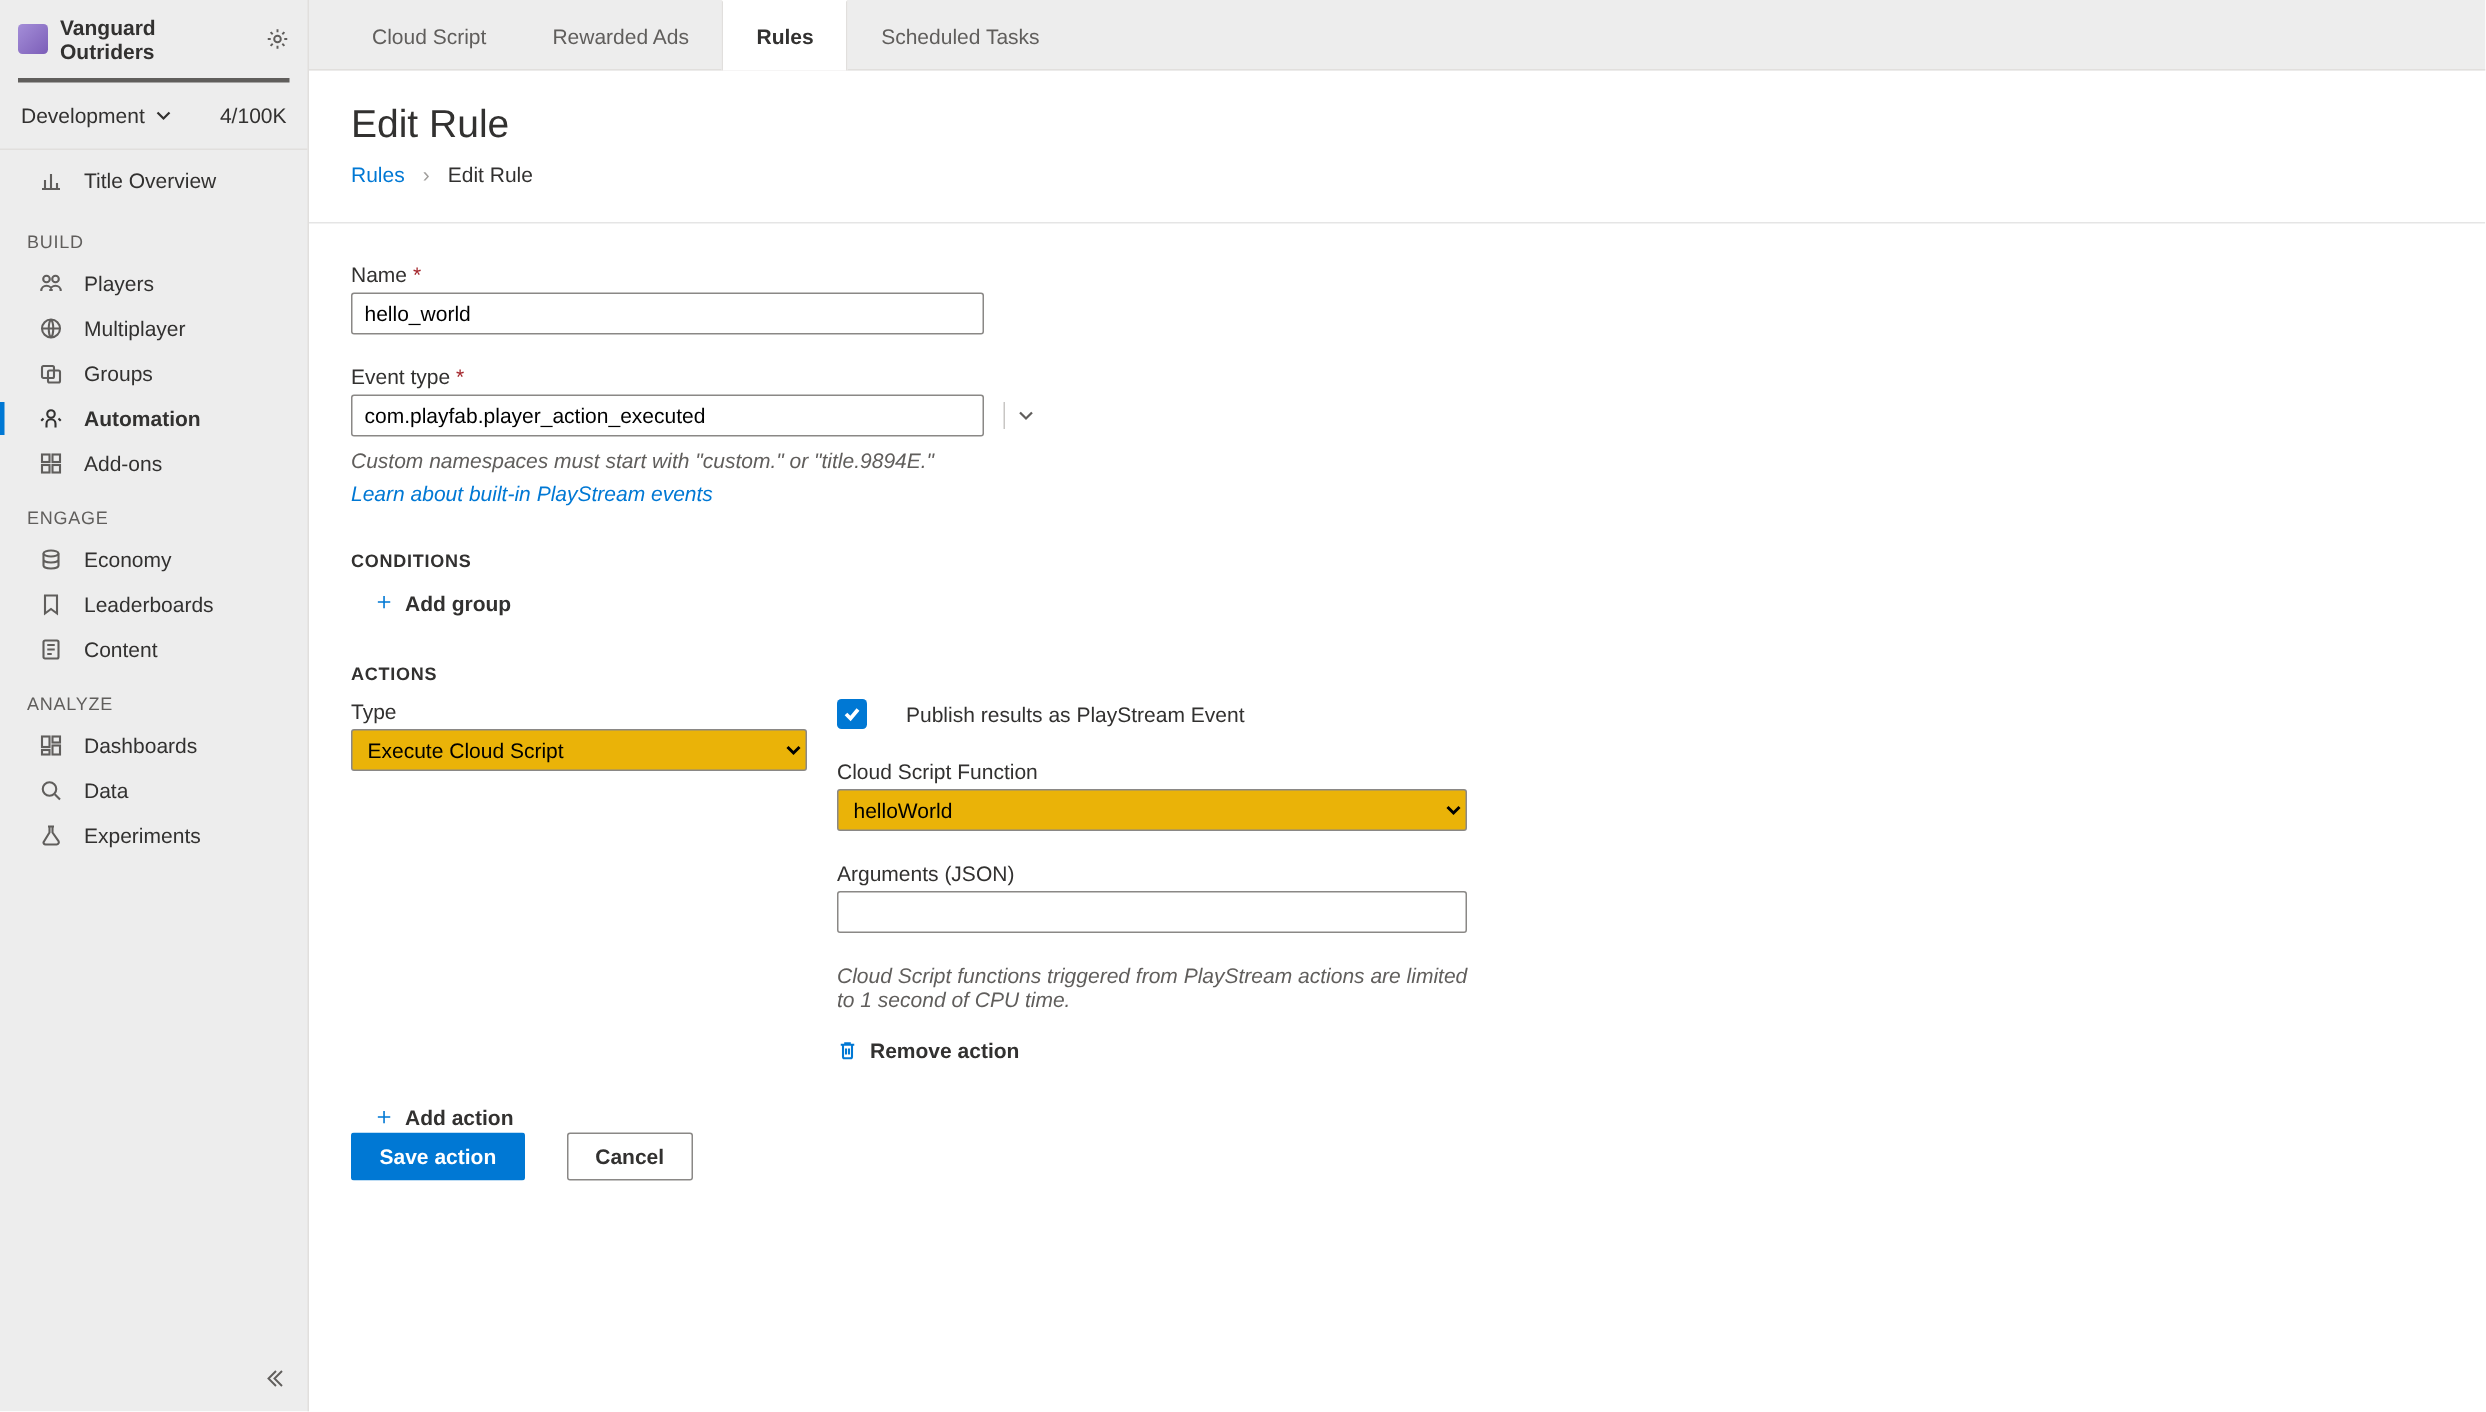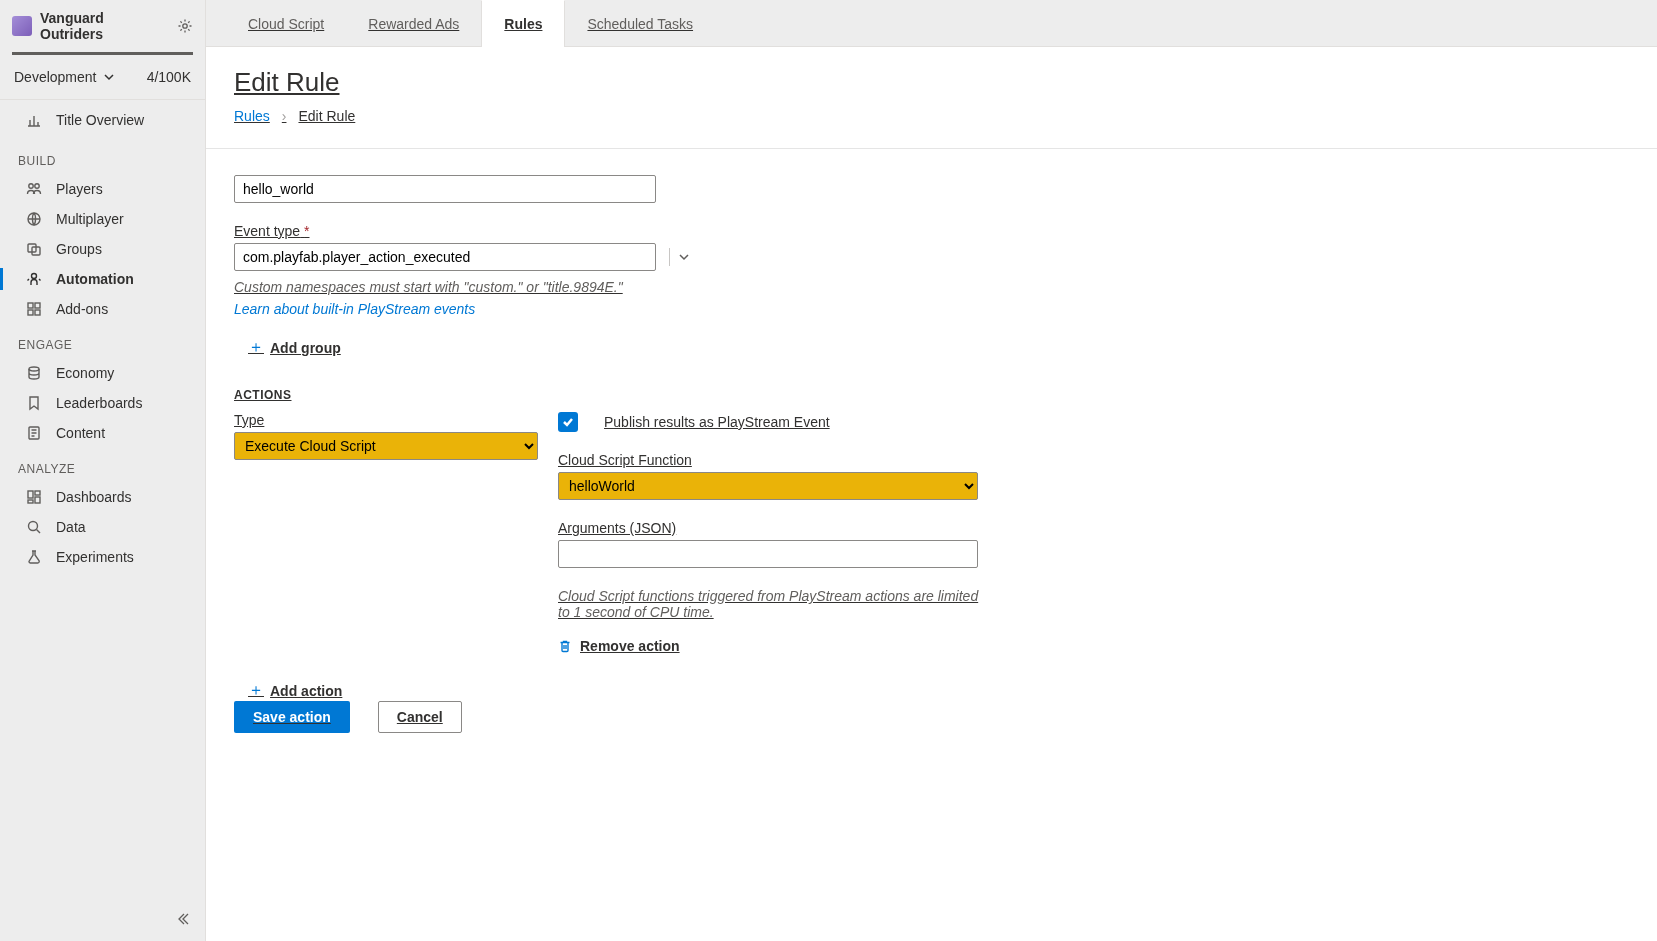--- a/index.html
+++ b/index.html
@@ -93,21 +93,21 @@
   .nav-icon { width:16px; height:16px; flex-shrink:0; stroke:#605e5c; fill:none; stroke-width:1.4;}
   .nav-item.active .nav-icon{stroke:#323130;}
   
   .collapse-btn {
     position:absolute;
     bottom:14px; right:14px;
     cursor:pointer;
   }
   
   
-  .main { flex:1; display:flex; flex-direction:column;text-decoration:underline; }
+  .main { flex:1; display:flex; flex-direction:column; }
   .tabs {
     background:#ededed;
     display:flex;
     height:47px;
     border-bottom:1px solid #e1dfdd;
     align-items:stretch;
   }
   .tab {
     padding: 0 22px;
     display:flex; align-items:center;
@@ -382,36 +382,38 @@
     <h1 class="page-title">Edit Rule</h1>
     <div class="breadcrumb">
       <a>Rules</a>
       <span class="crumb-sep">›</span>
       <span>Edit Rule</span>
     </div>
 
     <hr class="divider-full">
 
     <div class="field-group">
+      <label class="field-label"><span>Name</span> <span class="req">*</span></label>
       <input class="text-input" value="hello_world" style="">
     </div>
 
     <div class="field-group">
       <label class="field-label"><span>Event type</span> <span class="req">*</span></label>
       <div class="select-wrap">
         <input class="text-input" style="padding-right: 36px;" value="com.playfab.player_action_executed">
         <div class="divider"></div>
         <svg class="chevron" width="12" height="12" viewBox="0 0 12 12">
             <path d="M2 4l4 4 4-4" fill="none" stroke="#605e5c" stroke-width="1.5"></path>
           </svg>
       </div>
       <div class="helper-text">Custom namespaces must start with "custom." or "title.9894E."</div>
       <a class="link">Learn about built-in PlayStream events</a>
     </div>
 
+    <div class="section-header">CONDITIONS</div>
     <div class="add-link">
       <span class="plus">＋</span>
       <span>Add group</span>
     </div>
 
     <div class="section-header">ACTIONS</div>
 
     <div class="actions-row">
       <div class="col-left">
         <label class="field-label">Type</label>

